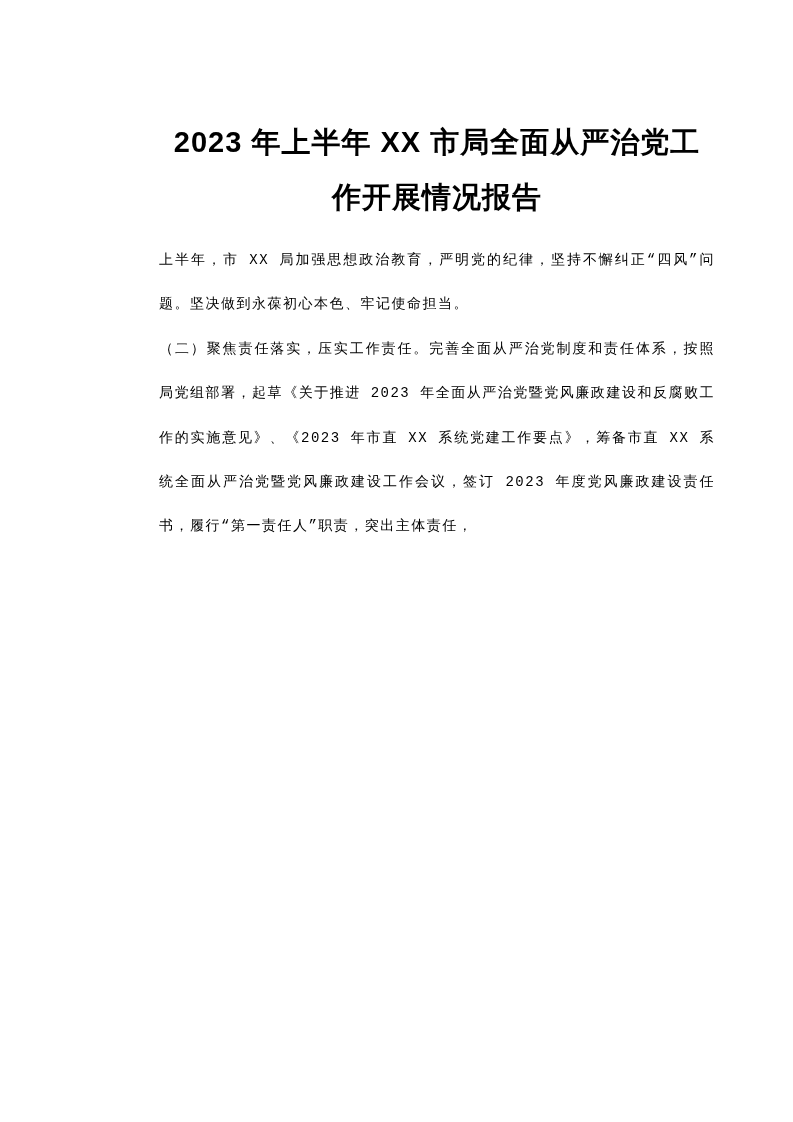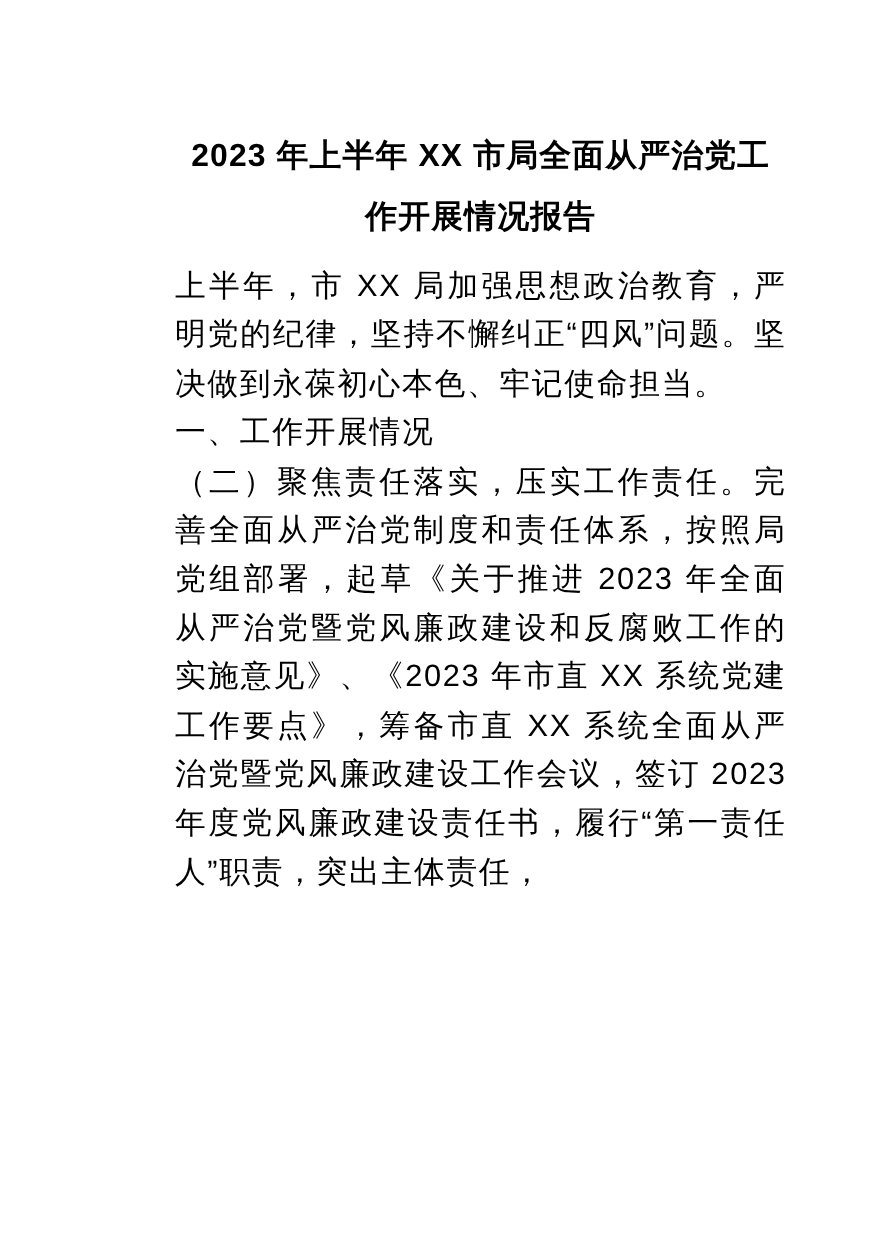--- a/index.html
+++ b/index.html
@@ -31,33 +31,32 @@
     font-family: "Liberation Sans", sans-serif;
     font-weight: 700;
     font-size: 29px;
     line-height: 55px;
     letter-spacing: 1px;
     text-align: center;
     margin: 0 0 13px 0;
     color: #000000;
   }
   .para {
-    font-size: 28px;
+    font-size: 14px;
     line-height: 44.4px;
     letter-spacing: 1.5px;
     text-align: justify;
     text-justify: inter-character;
     margin: 0;
     color: #000000;
-    font-family: Liberation Sans, sans-serif;
+    font-family: Liberation Mono, monospace;
   }
 </style>
 </head>
 <body>
 
 <div class="page">
   <div class="content">
     <h1 class="doc-title">2023 年上半年 XX 市局全面从严治党工作开展情况报告</h1>
     <p class="para">上半年，市 XX 局加强思想政治教育，严明党的纪律，坚持不懈纠正“四风”问题。坚决做到永葆初心本色、牢记使命担当。</p>
-    <p class="para">一、工作开展情况</p>
     <p class="para">（二）聚焦责任落实，压实工作责任。完善全面从严治党制度和责任体系，按照局党组部署，起草《关于推进 2023 年全面从严治党暨党风廉政建设和反腐败工作的实施意见》、《2023 年市直 XX 系统党建工作要点》，筹备市直 XX 系统全面从严治党暨党风廉政建设工作会议，签订 2023 年度党风廉政建设责任书，履行“第一责任人”职责，突出主体责任，</p>
   </div>
 </div>
 
 </body></html>

